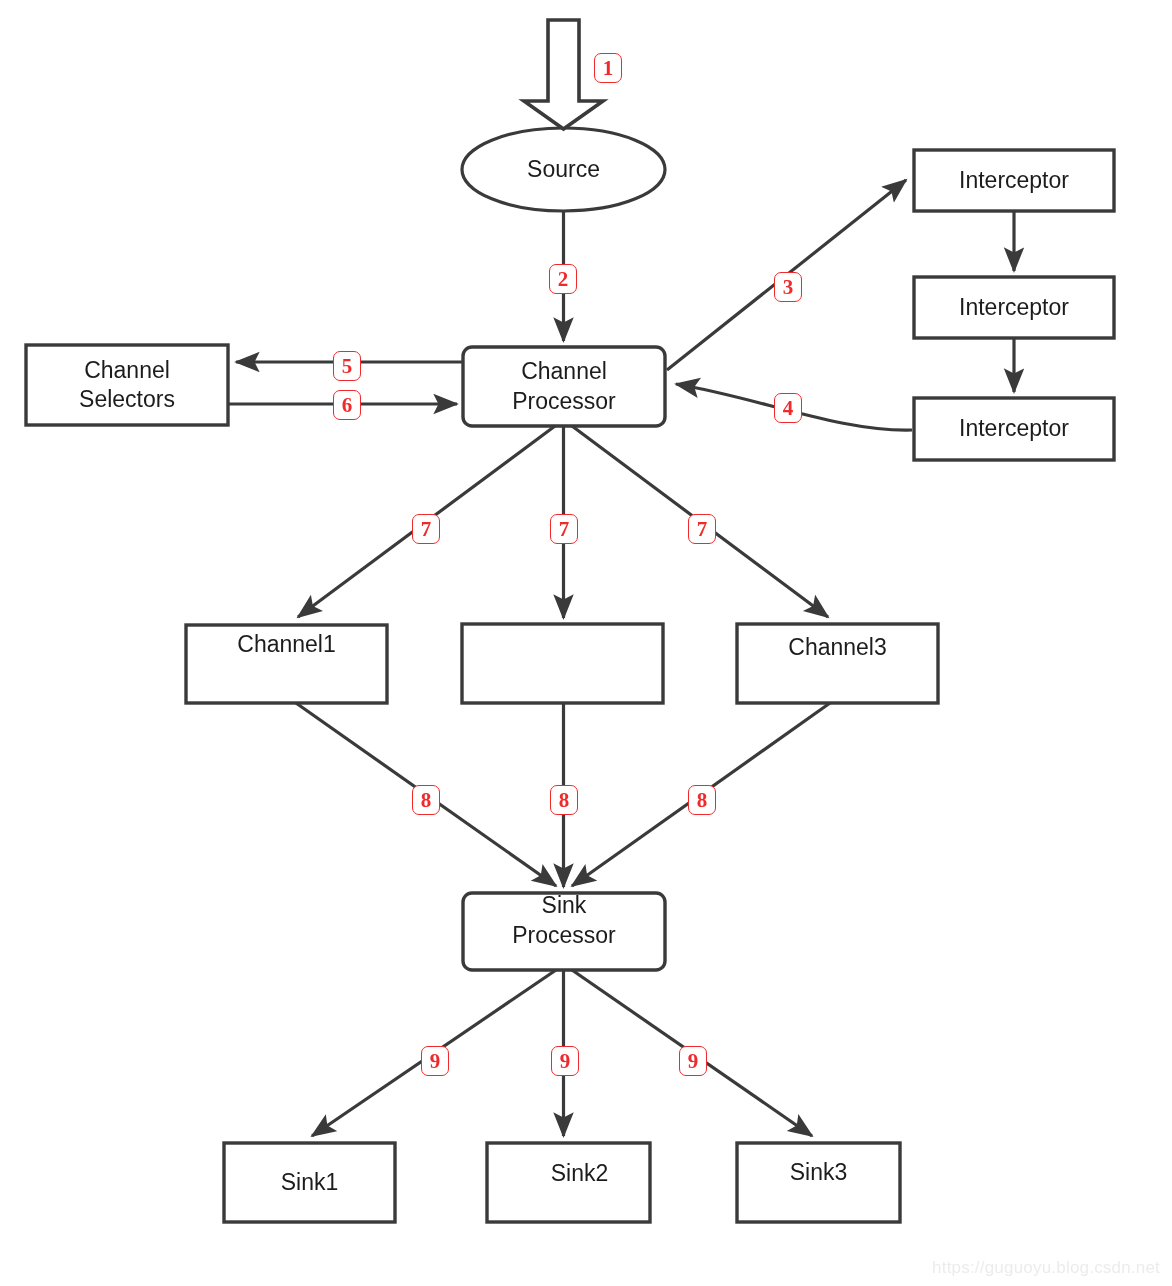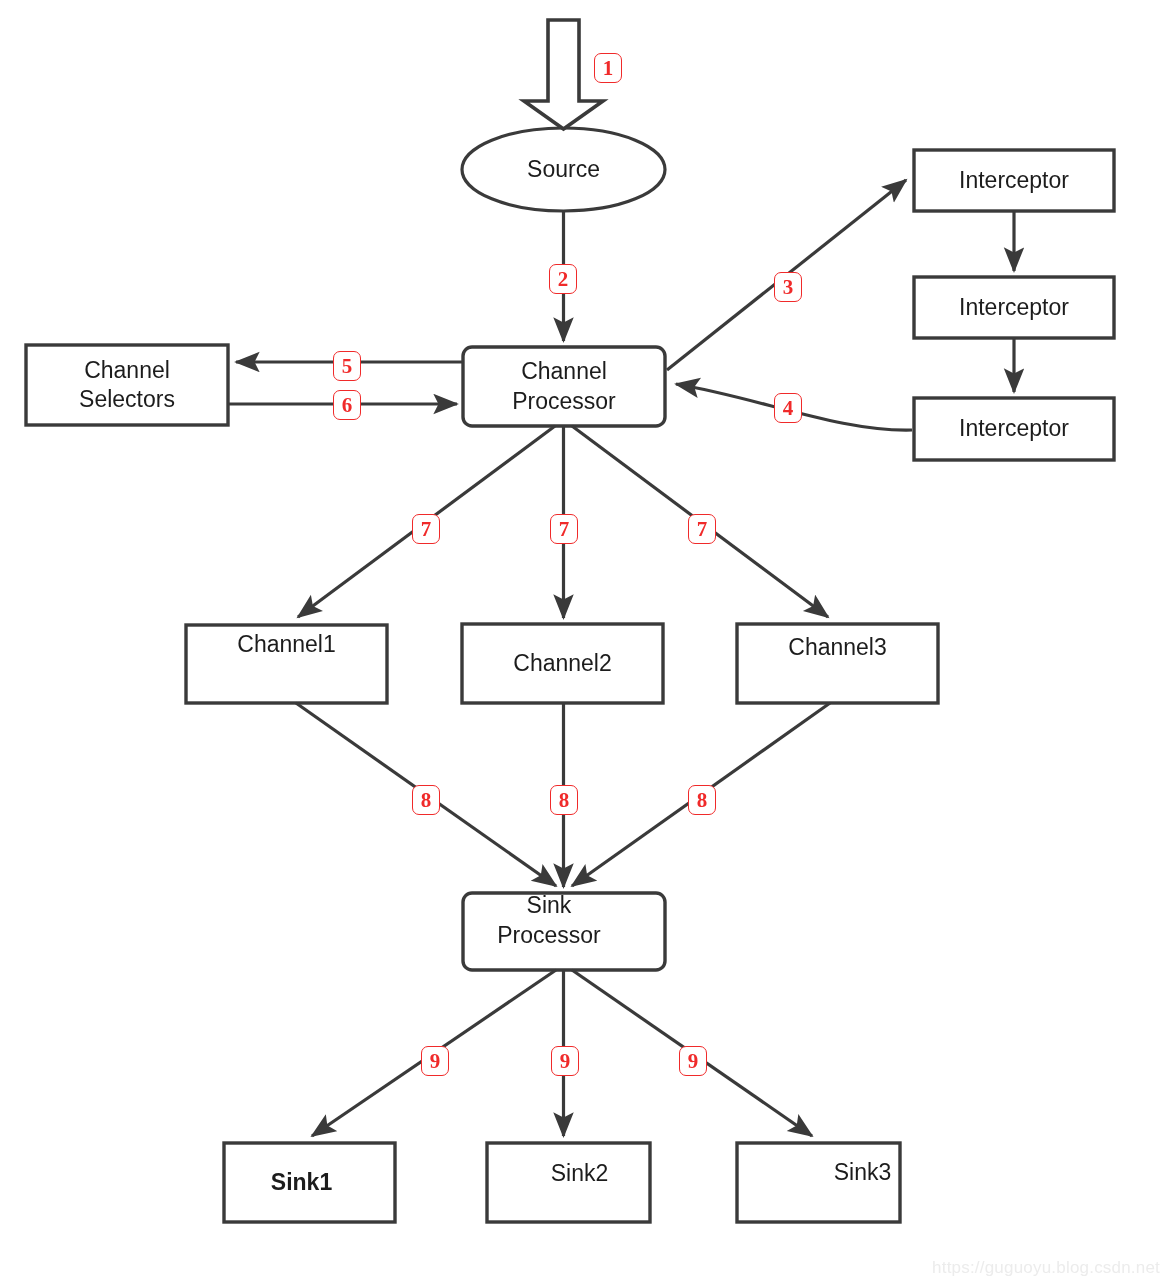--- a/index.html
+++ b/index.html
@@ -122,27 +122,26 @@
 
   <div class="node-label" style="left:462px; top:128px;  width:203px; height:83px;text-align:center;">Source</div>
   <div class="node-label" style="left:26px;  top:345px;  width:202px; height:80px;">Channel
 Selectors</div>
   <div class="node-label" style="left:463px; top:347px;  width:202px; height:79px;">Channel
 Processor</div>
   <div class="node-label" style="left:914px; top:150px;  width:200px; height:61px;">Interceptor</div>
   <div class="node-label" style="left:914px; top:277px;  width:200px; height:61px;">Interceptor</div>
   <div class="node-label" style="left:914px; top:398px;  width:200px; height:62px;">Interceptor</div>
   <div class="node-label" style="left:186px; top:606px;  width:201px; height:78px;">Channel1</div>
-  <div class="node-label" style="left:462px; top:624px;  width:201px; height:79px;">Channel2</div>
   <div class="node-label" style="left:737px; top:601px;  width:201px; height:93px;">Channel3</div>
-  <div class="node-label" style="left:448px; top:893px;  width:202px; height:55px;">Sink
+  <div class="node-label" style="left:463px; top:893px;  width:202px; height:55px;">Sink
 Processor</div>
-  <div class="node-label" style="left:216px; top:1143px; width:171px; height:79px;font-weight:bold;">Sink1</div>
+  <div class="node-label" style="left:224px; top:1143px; width:171px; height:79px;">Sink1</div>
   <div class="node-label" style="left:498px; top:1143px; width:163px; height:62px;">Sink2</div>
-  <div class="node-label" style="left:737px; top:1143px; width:163px; height:60px;margin-left:44px;">Sink3</div>
+  <div class="node-label" style="left:737px; top:1143px; width:163px; height:60px;">Sink3</div>
 
   <div class="badge" style="left:594px; top:53px;">1</div>
   <div class="badge" style="left:549px; top:264px;">2</div>
   <div class="badge" style="left:774px; top:272px;">3</div>
   <div class="badge" style="left:774px; top:393px;">4</div>
   <div class="badge" style="left:333px; top:351px;">5</div>
   <div class="badge" style="left:333px; top:390px;">6</div>
   <div class="badge" style="left:412px; top:514px;">7</div>
   <div class="badge" style="left:550px; top:514px;">7</div>
   <div class="badge" style="left:688px; top:514px;">7</div>

